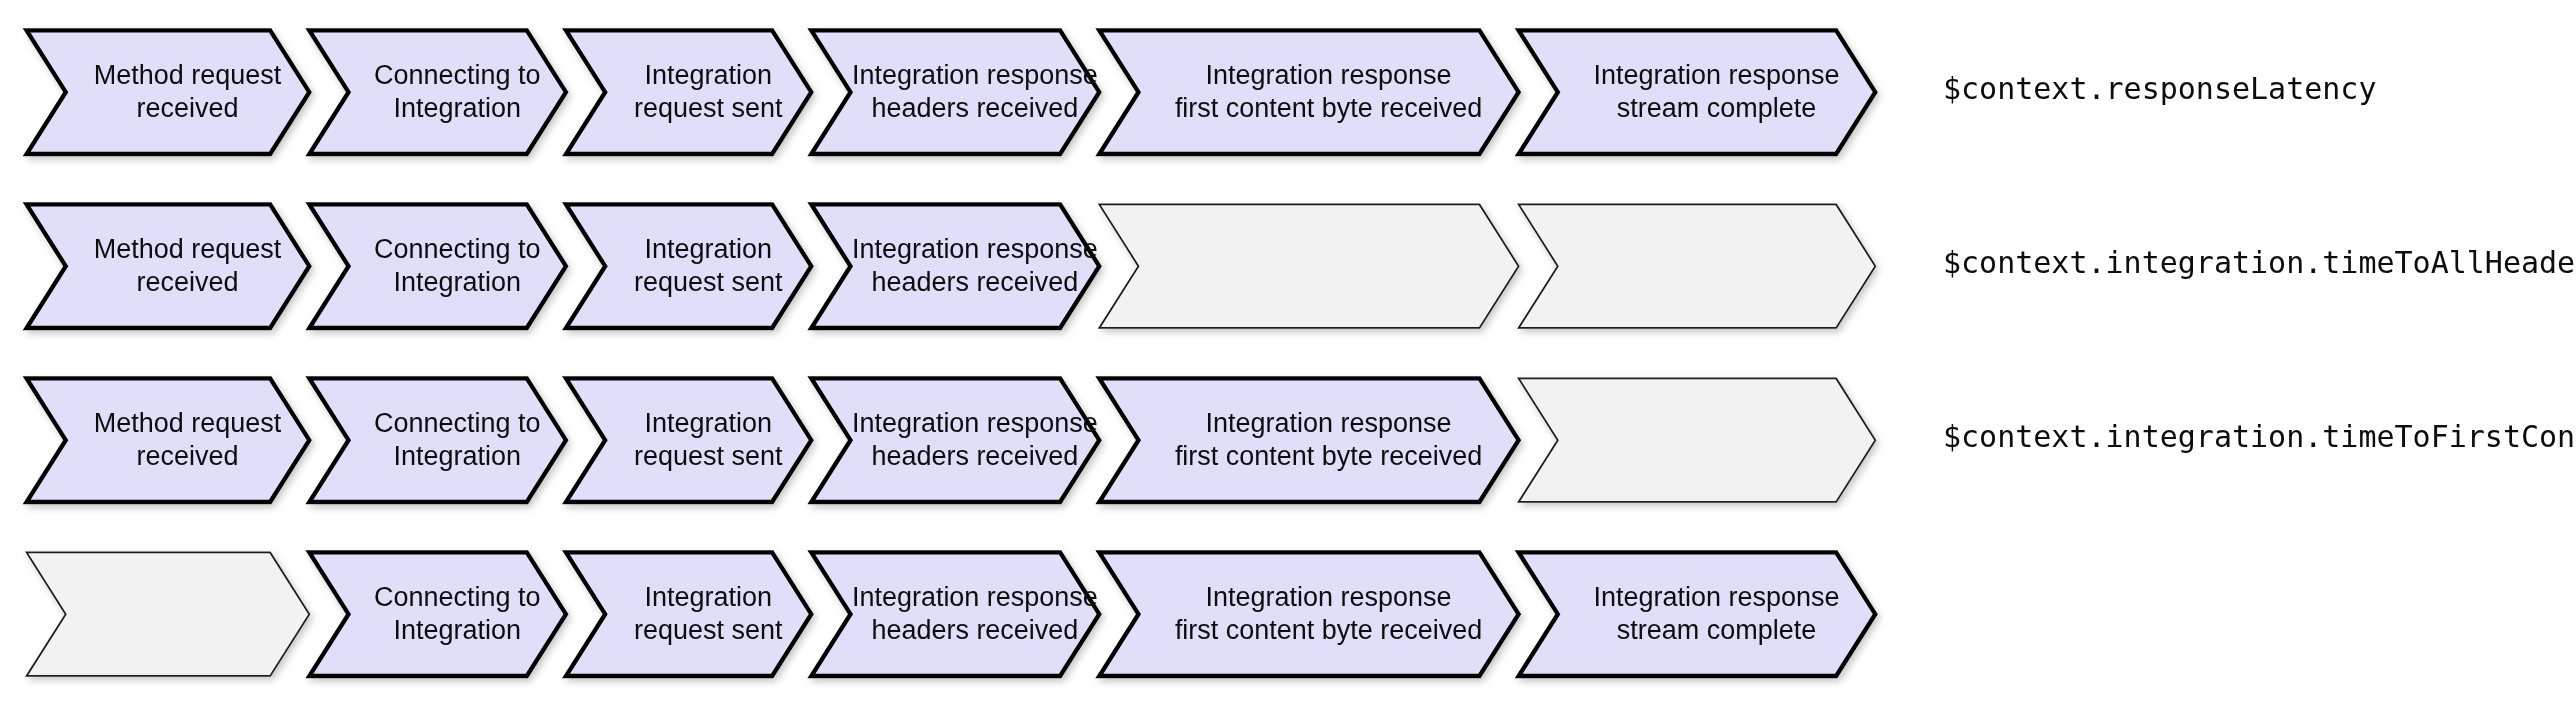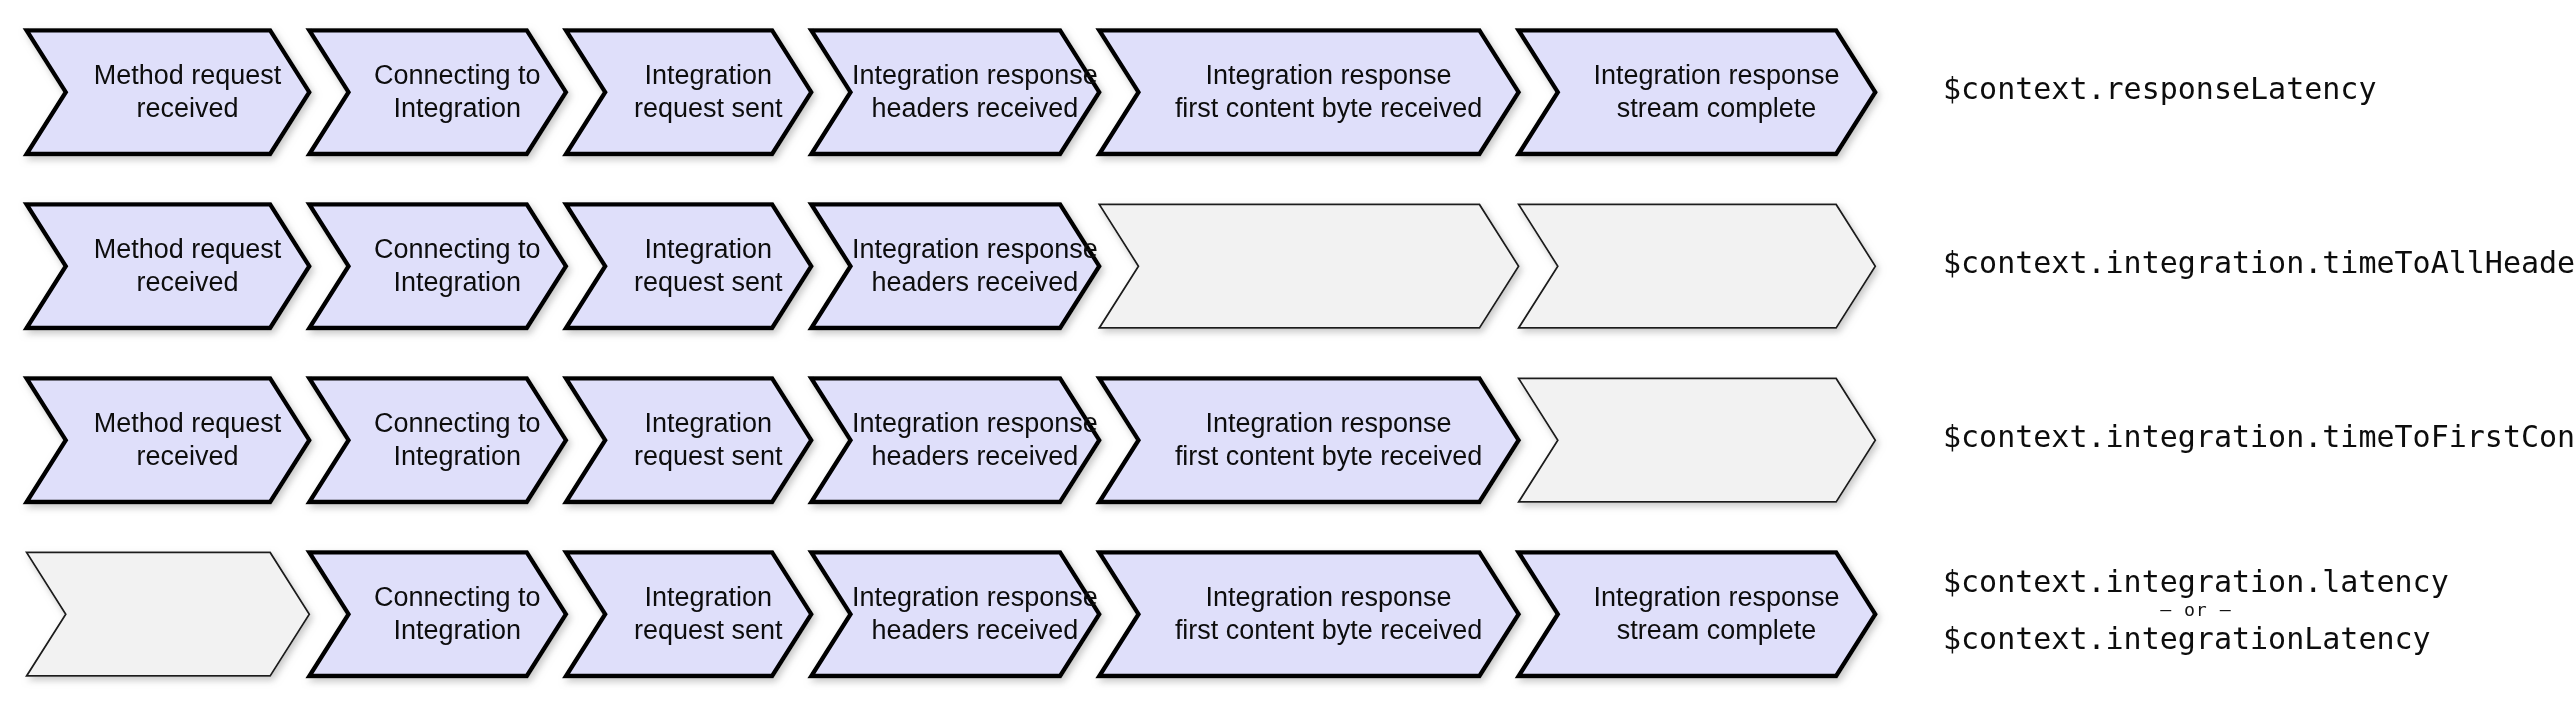--- a/index.html
+++ b/index.html
@@ -154,16 +154,15 @@
           <polygon points="932,12 1218,12 1263,83 1218,154 932,154 977,83" fill="#dfdffa" stroke="#000000" stroke-width="5" stroke-linejoin="miter"></polygon>
           <polygon points="1263,12 1700,12 1745,83 1700,154 1263,154 1308,83" fill="#dfdffa" stroke="#000000" stroke-width="5" stroke-linejoin="miter"></polygon>
           <polygon points="1745,12 2110,12 2155,83 2110,154 1745,154 1790,83" fill="#dfdffa" stroke="#000000" stroke-width="5" stroke-linejoin="miter"></polygon>
         </g>
         <text class="seg-label" x="525" y="66"><tspan x="525" dy="0">Connecting to</tspan><tspan x="525" dy="38">Integration</tspan></text>
         <text class="seg-label" x="813.5" y="66"><tspan x="813.5" dy="0">Integration</tspan><tspan x="813.5" dy="38">request sent</tspan></text>
         <text class="seg-label" x="1120" y="66"><tspan x="1120" dy="0">Integration response</tspan><tspan x="1120" dy="38">headers received</tspan></text>
         <text class="seg-label" x="1526.5" y="66"><tspan x="1526.5" dy="0">Integration response</tspan><tspan x="1526.5" dy="38">first content byte received</tspan></text>
         <text class="seg-label" x="1972.5" y="66"><tspan x="1972.5" dy="0">Integration response</tspan><tspan x="1972.5" dy="38">stream complete</tspan></text>
       </svg>
-      <div class="ctx-label" style="left: 1943px; top: 22px;"><span>$context.integration.latency</span><span class="ctx-or">– or –</span><span>$context.integrationLatency</span></div>
     </div>
   </div>
 
 
 </body></html>

